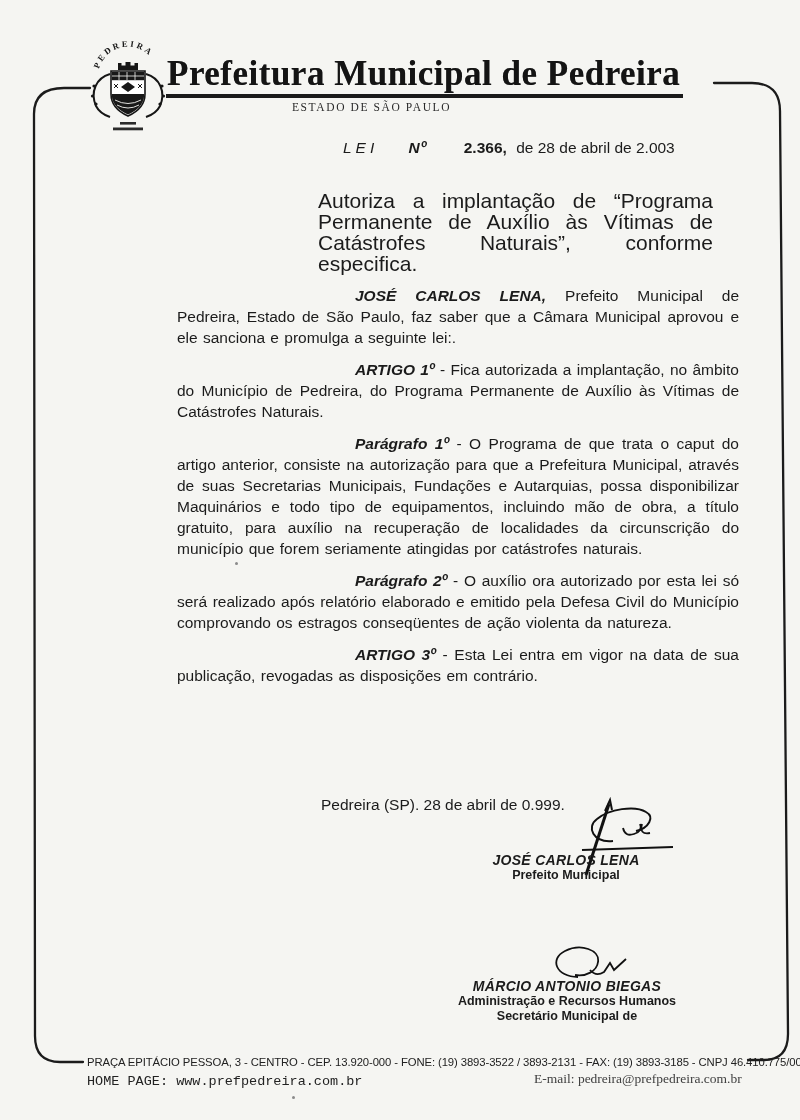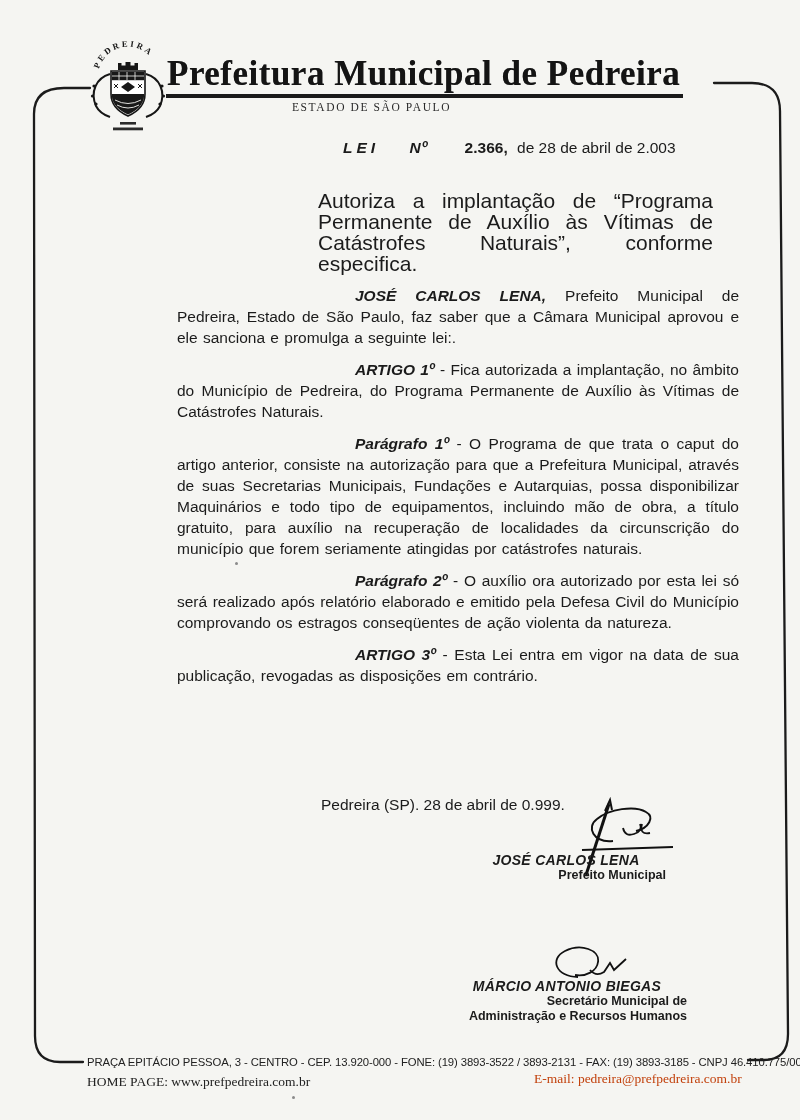--- a/index.html
+++ b/index.html
@@ -25,21 +25,21 @@
     border-bottom:4px solid #1a1a1a;padding:0 3px 3px 1px;
     text-shadow:0 0 .4px rgba(0,0,0,.5);
     text-align:right;
   }
   .subtitle{
     position:absolute;left:292px;top:101px;
     font-family:"Liberation Serif",serif;
     font-size:11.5px;letter-spacing:1.6px;color:#2a2a2a;white-space:nowrap;
   }
   .law-line{position:absolute;left:343px;top:139px;font-size:15.5px;white-space:nowrap;}
-  .law-line .lei{font-weight:bold;font-style:italic;letter-spacing:4px;margin-right:26px;margin-top:42px;}
+  .law-line .lei{font-weight:normal;font-style:italic;letter-spacing:4px;margin-right:26px;margin-top:42px;}
   .law-line .num{font-weight:bold;font-style:italic;letter-spacing:1px;margin-right:32px;}
   .law-line .nval{font-weight:bold;margin-right:5px;}
 
   
   .ementa{
     position:absolute;left:318px;top:190px;width:395px;margin:0;
     font-size:21px;line-height:21px;text-align:justify;word-spacing:1px;
   }
   .bodytext{position:absolute;left:150px;top:285px;width:562px;margin-left:27px;}
   .bodytext p{
@@ -54,39 +54,39 @@
   }
 
   
   .sig{position:absolute;}
   .sig1{left:575px;top:797px;}
   .sig2{left:548px;top:946px;}
   .sigblock{position:absolute;text-align:center;}
   .sb1{left:466px;top:852px;width:200px;}
   .sb2{left:447px;top:978px;width:240px;}
   .signame{font-size:14px;font-weight:bold;font-style:italic;letter-spacing:.3px;line-height:16px;}
-  .sigrole{font-size:12.5px;font-weight:bold;line-height:15px;text-align:right;}
+  .sigrole{font-size:12.5px;font-weight:bold;line-height:15px;}
 
   .publication{
     position:absolute;left:190px;top:901px;width:522px;margin:0;
     font-size:15.5px;line-height:21px;text-align:justify;word-spacing:1px;
   }
 
   
   .footer-line1{
     position:absolute;left:87px;top:1056px;white-space:nowrap;
     font-size:11.3px;letter-spacing:-.1px;color:#222;
   }
   .footer-home{
     position:absolute;left:87px;top:1074px;white-space:nowrap;
-    font-family:Liberation Serif, serif;font-size:13.5px;color:#222;
+    font-family:Liberation Mono, monospace;font-size:13.5px;color:#222;
   }
   .footer-email{
     position:absolute;left:534px;top:1071px;white-space:nowrap;
-    font-family:"Liberation Serif",serif;font-size:13.5px;color:#c2410c;
+    font-family:"Liberation Serif",serif;font-size:13.5px;color:#404040;
   }
 
   .speck{position:absolute;width:3px;height:3px;background:#8a8a8a;border-radius:50%;}
 </style>
 </head>
 <body>
 
 <div class="page">
 
   <svg class="frame" width="800" height="1120" viewBox="0 0 800 1120">
@@ -161,22 +161,22 @@
     <div class="sigrole">Prefeito Municipal</div>
   </div>
 
 
   <svg class="sig sig2" width="86" height="40" viewBox="0 0 86 40">
     <path d="M 30 31 C 8 31 1 13 17 5 C 33 -3 52 4 50 16 C 49 25 38 31 27 29" fill="none" stroke="#111" stroke-width="1.8"></path>
     <path d="M 42 24 q 6 7 14 2 l 6 -9 l 4 7 l 12 -11" fill="none" stroke="#111" stroke-width="1.8"></path>
   </svg>
   <div class="sigblock sb2">
     <div class="signame">MÁRCIO ANTONIO BIEGAS</div>
+    <div class="sigrole">Administração e Recursos Humanos</div>
     <div class="sigrole">Secretário Municipal de</div>
-    <div class="sigrole">Administração e Recursos Humanos</div>
   </div>
 
   <div class="footer-line1">PRAÇA EPITÁCIO PESSOA, 3 - CENTRO - CEP. 13.920-000 - FONE: (19) 3893-3522 / 3893-2131 - FAX: (19) 3893-3185 - CNPJ 46.410.775/0001-36</div>
   <div class="footer-home">
     <span>HOME PAGE:</span>
     <span>www.prefpedreira.com.br</span>
   </div>
   <div class="footer-email">
     <span>E-mail:</span>
     <span>pedreira@prefpedreira.com.br</span>

